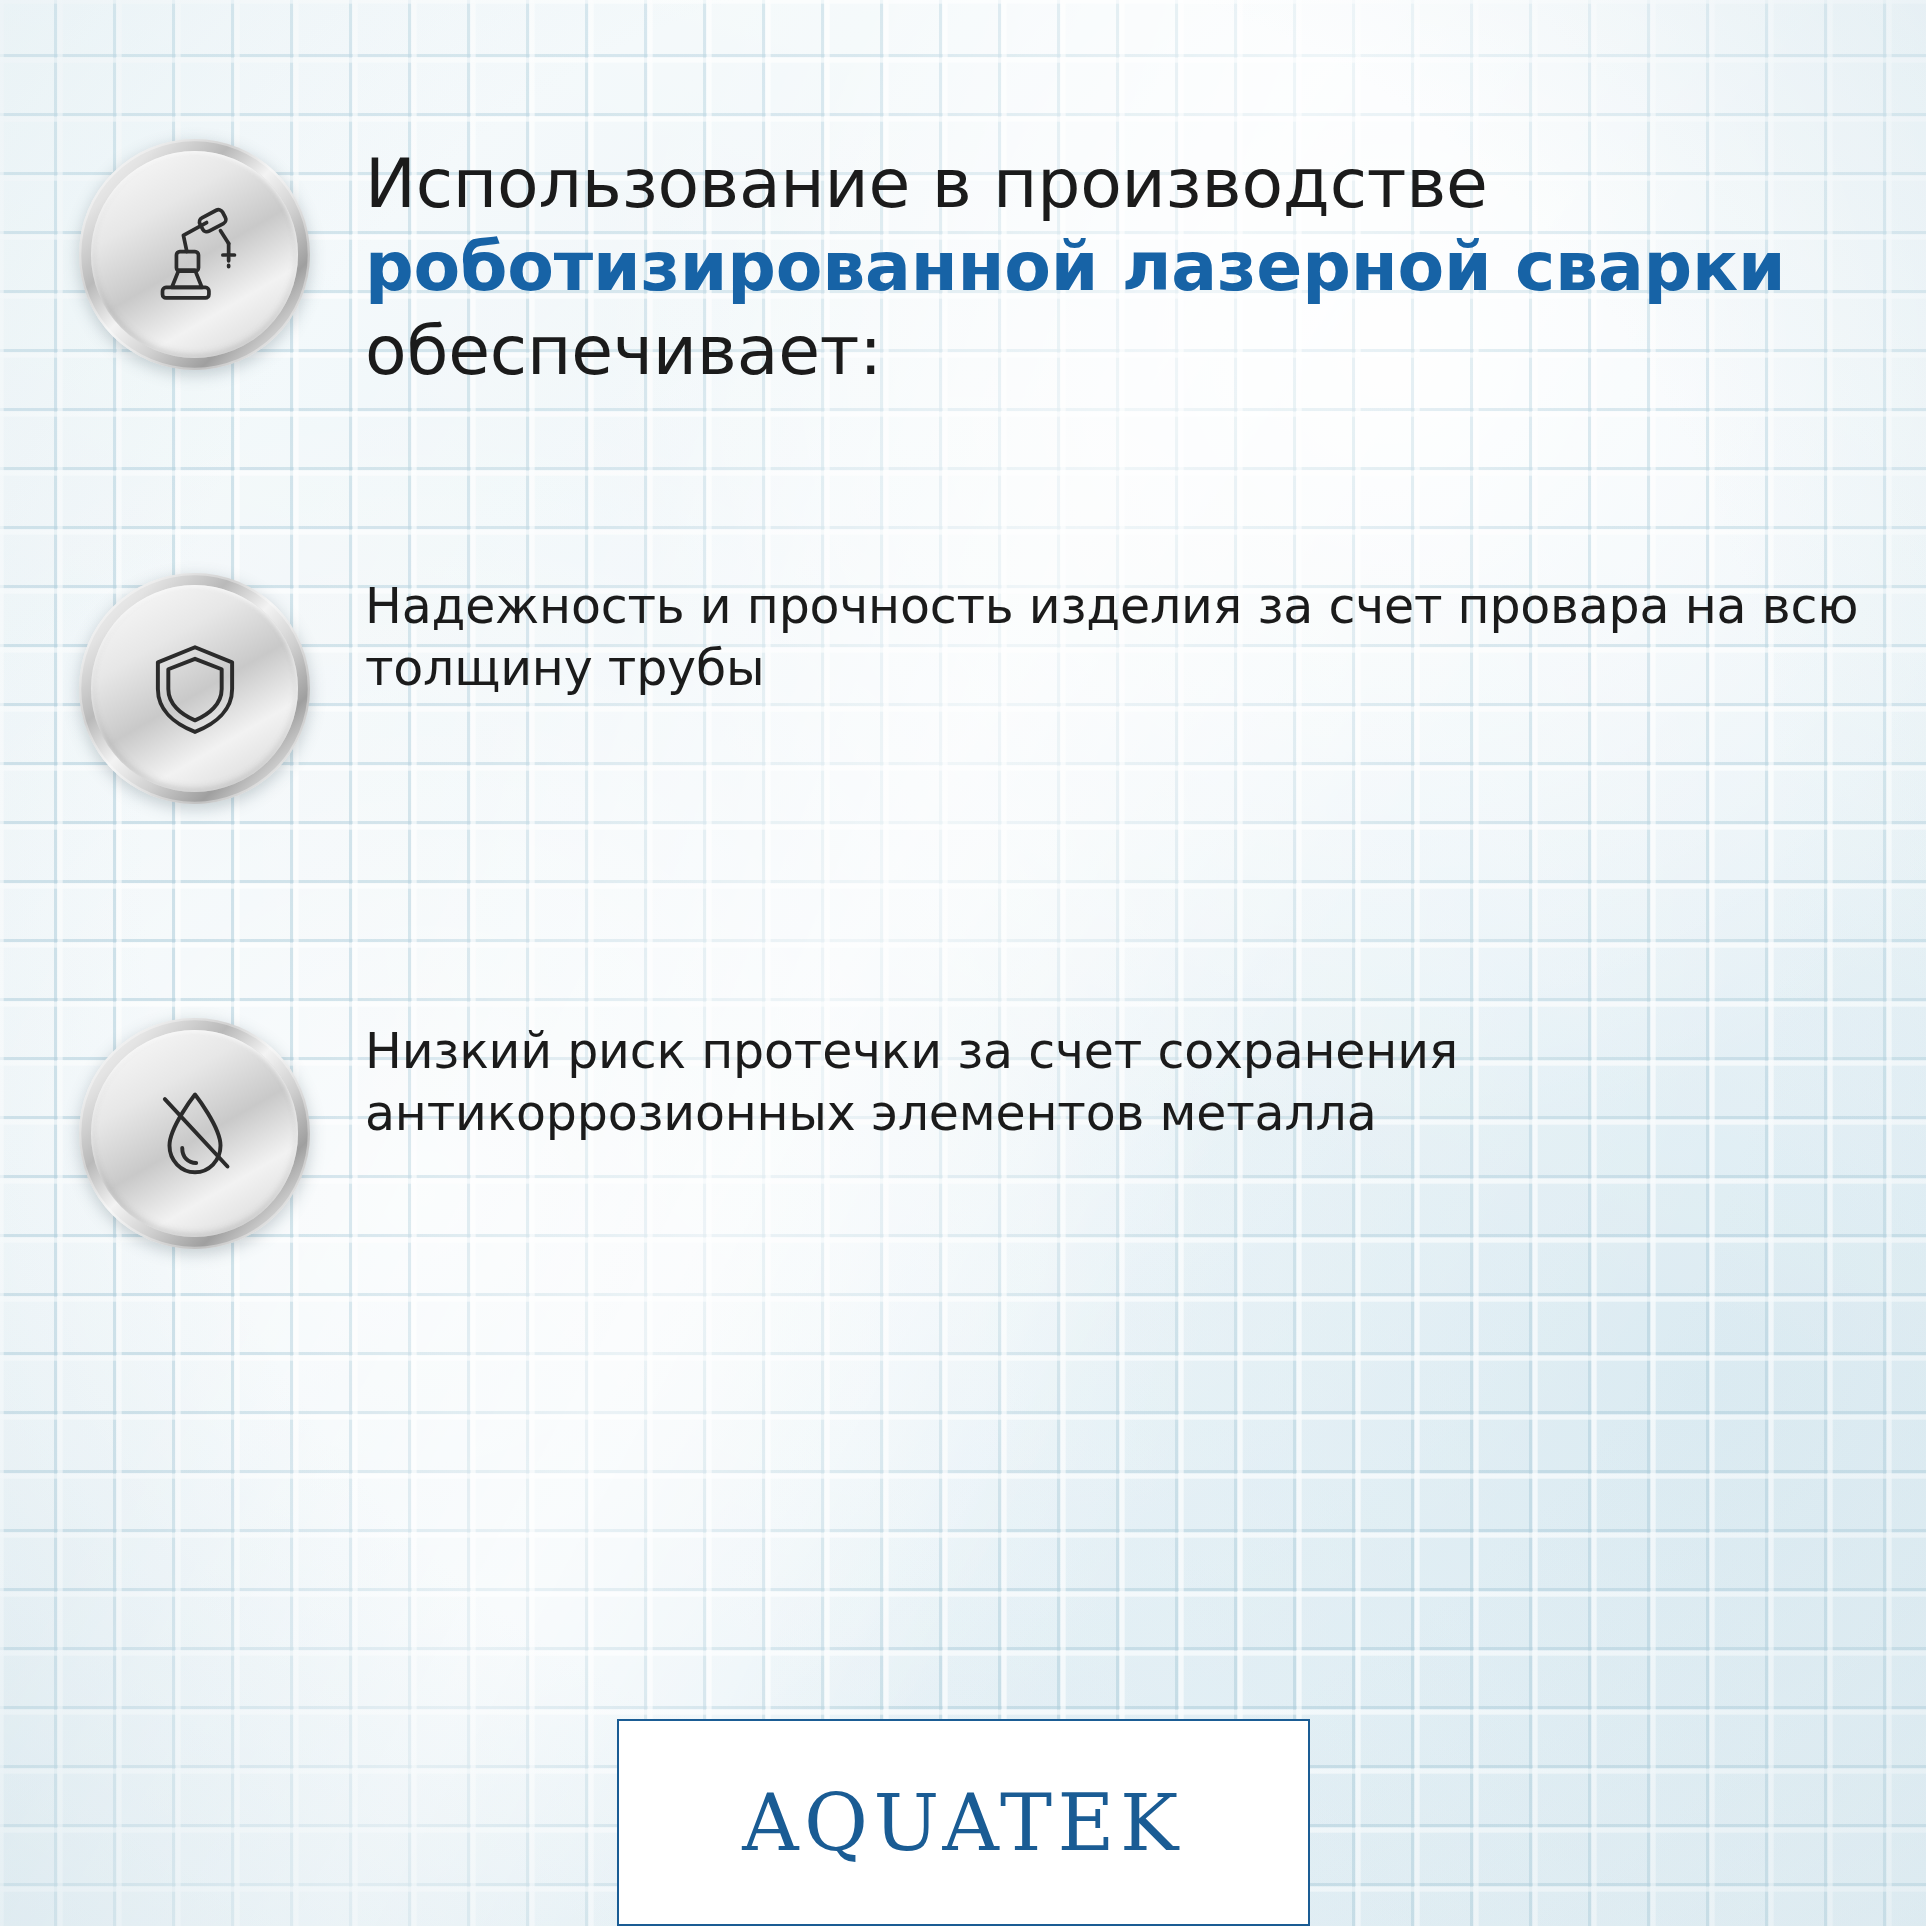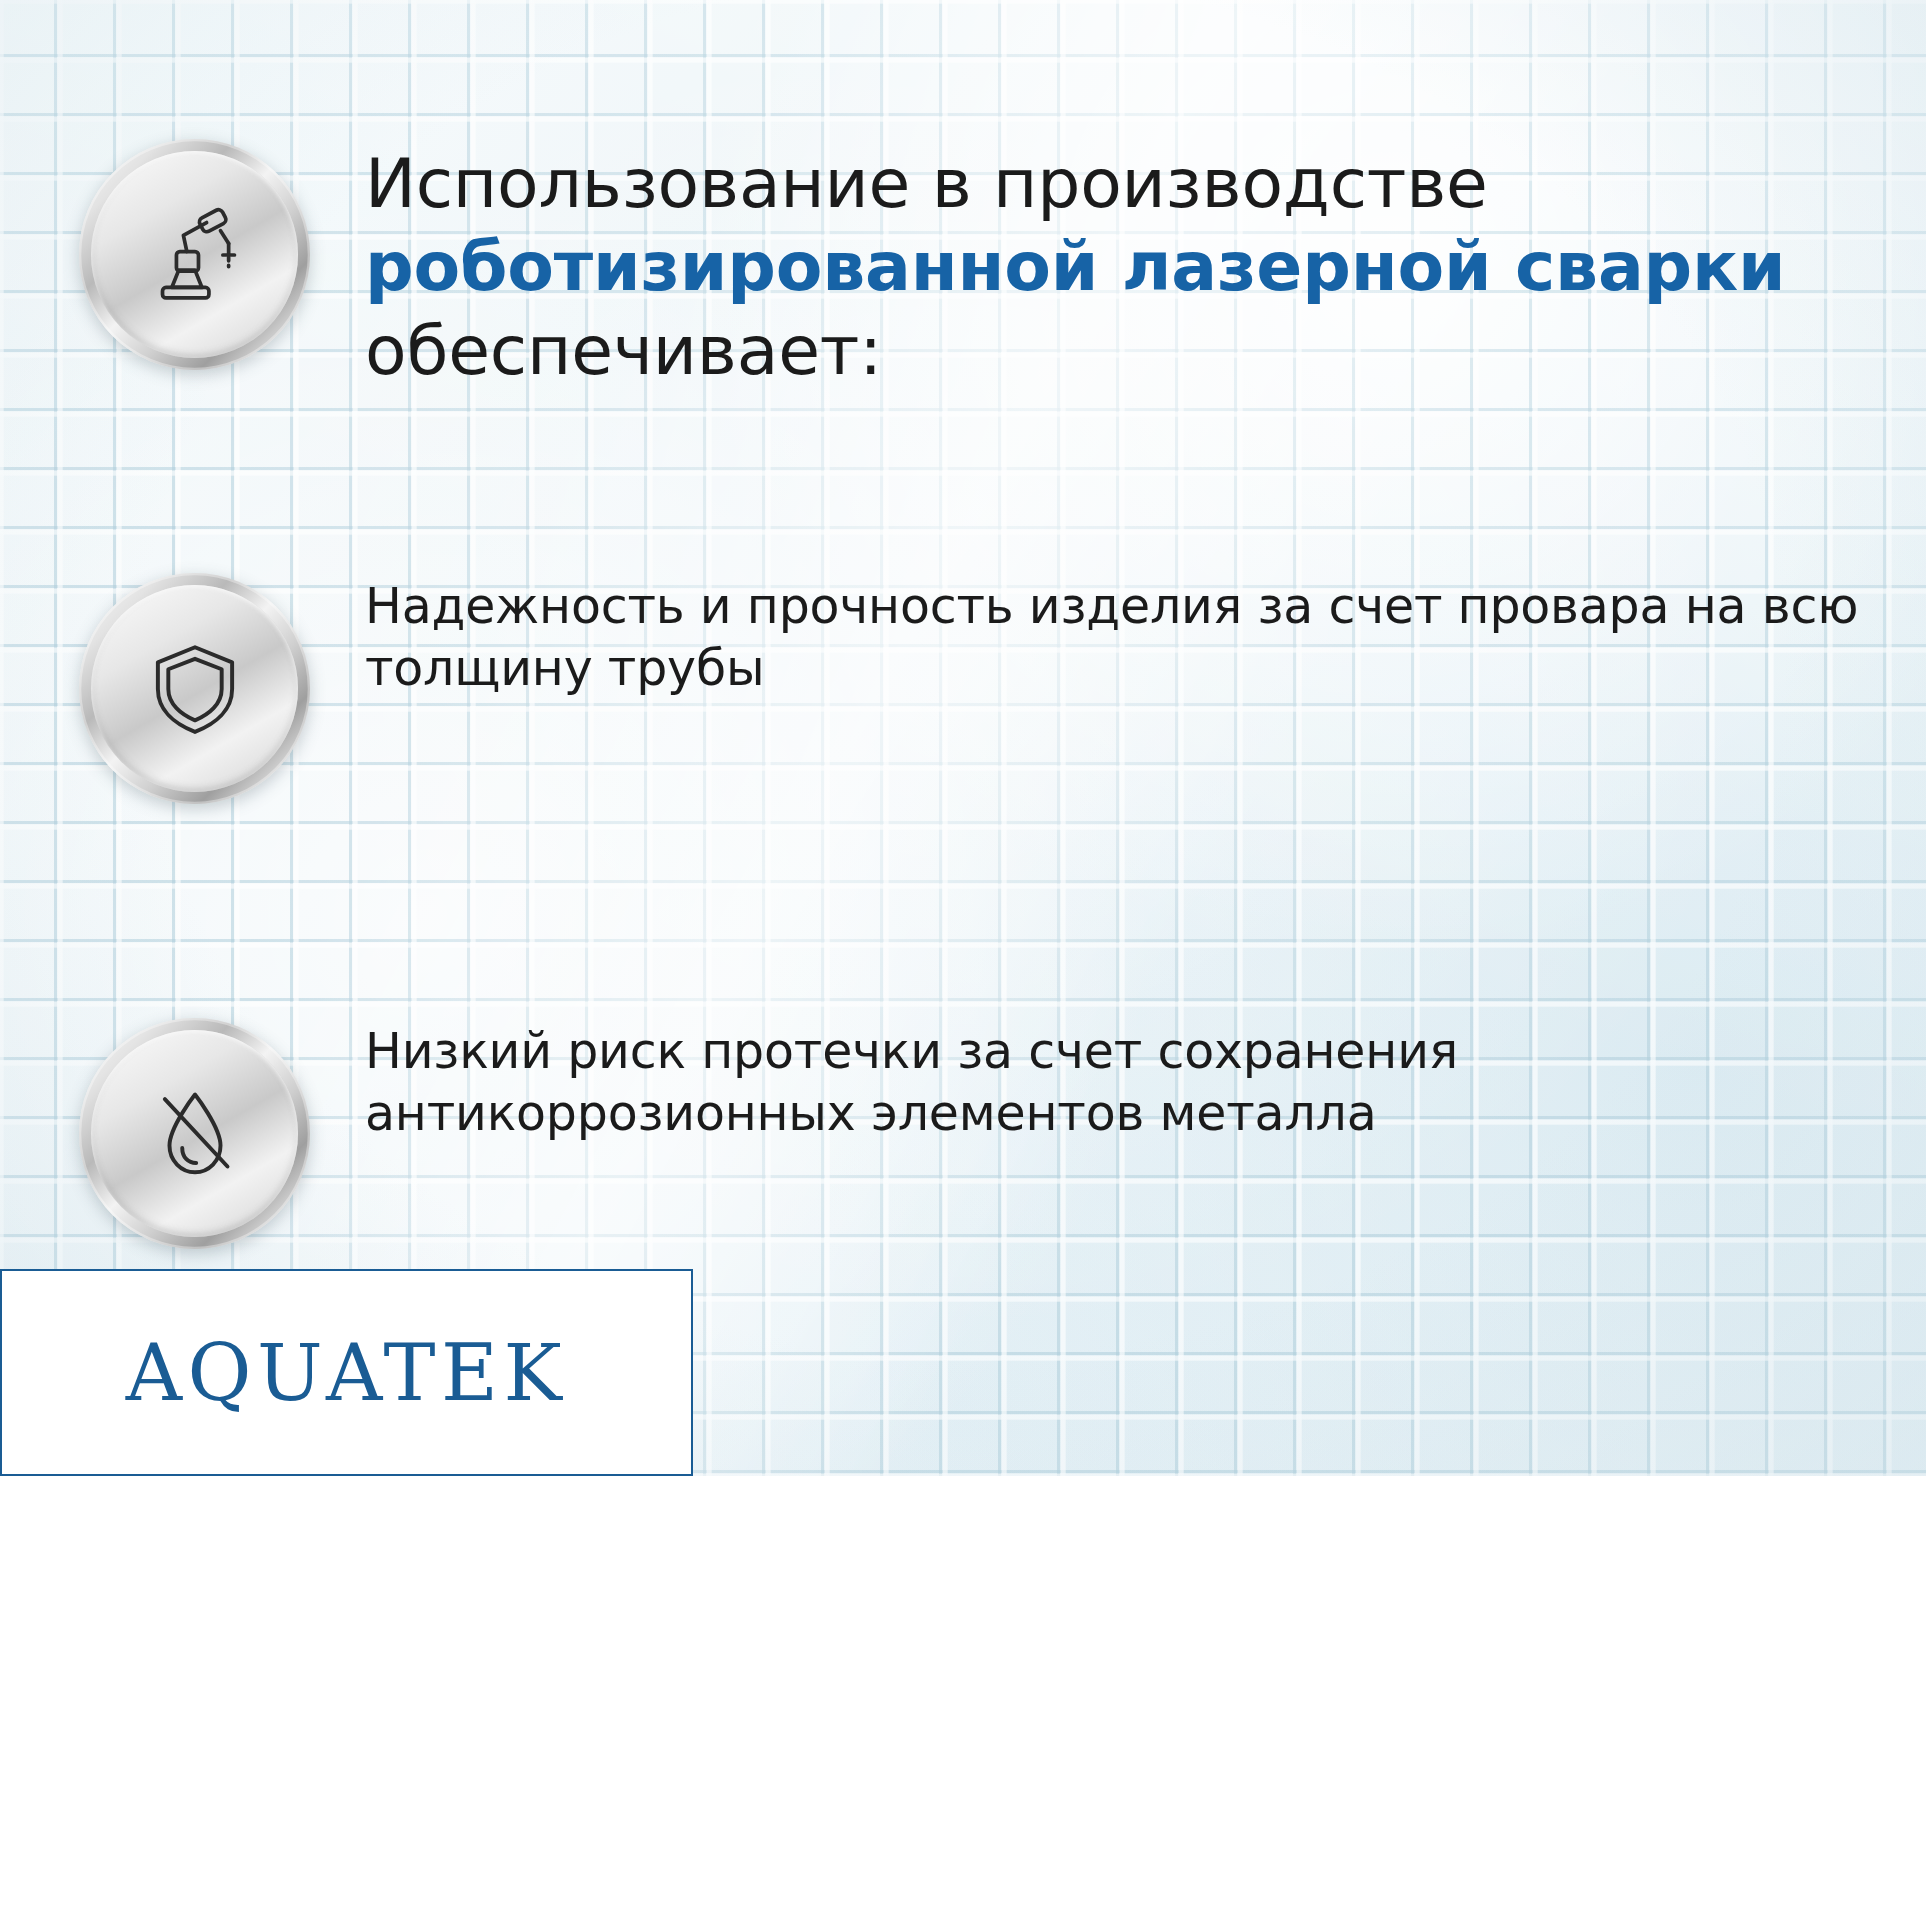--- a/index.html
+++ b/index.html
@@ -10,21 +10,21 @@
   body {
     width: 1926px;
     height: 1926px;
     font-family: "DejaVu Sans", "Liberation Sans", sans-serif;
     overflow: hidden;
   }
 
   .poster {
     position: relative;
     width: 1926px;
-    height: 1476px;
+    height: 1926px;
     overflow: hidden;
     background: #f9a8d4;
   }
 
   
   .bg {
     position: absolute;
     inset: 0;
     background-color: #eef5f8;
     background-image:
@@ -136,20 +136,21 @@
   }
 
   
   .footer {
     position: absolute;
     left: 0;
     bottom: 0;
     width: 1926px;
     height: 207px;
     display: flex;
+    justify-content: center;
   }
   .footer-left {
     width: 693px;
     height: 100%;
     background: #ffffff;
     display: flex;
     align-items: center;
     justify-content: center;
     box-sizing: border-box;
     border-top: 2.8px solid #1a5c94;

